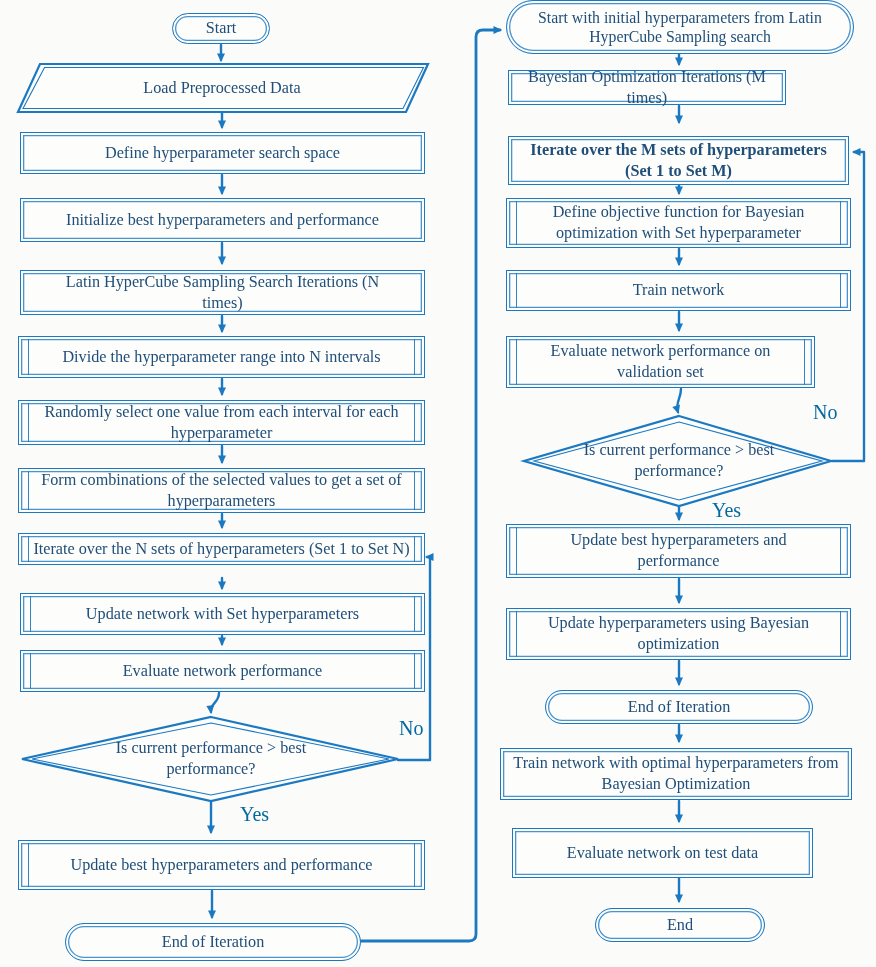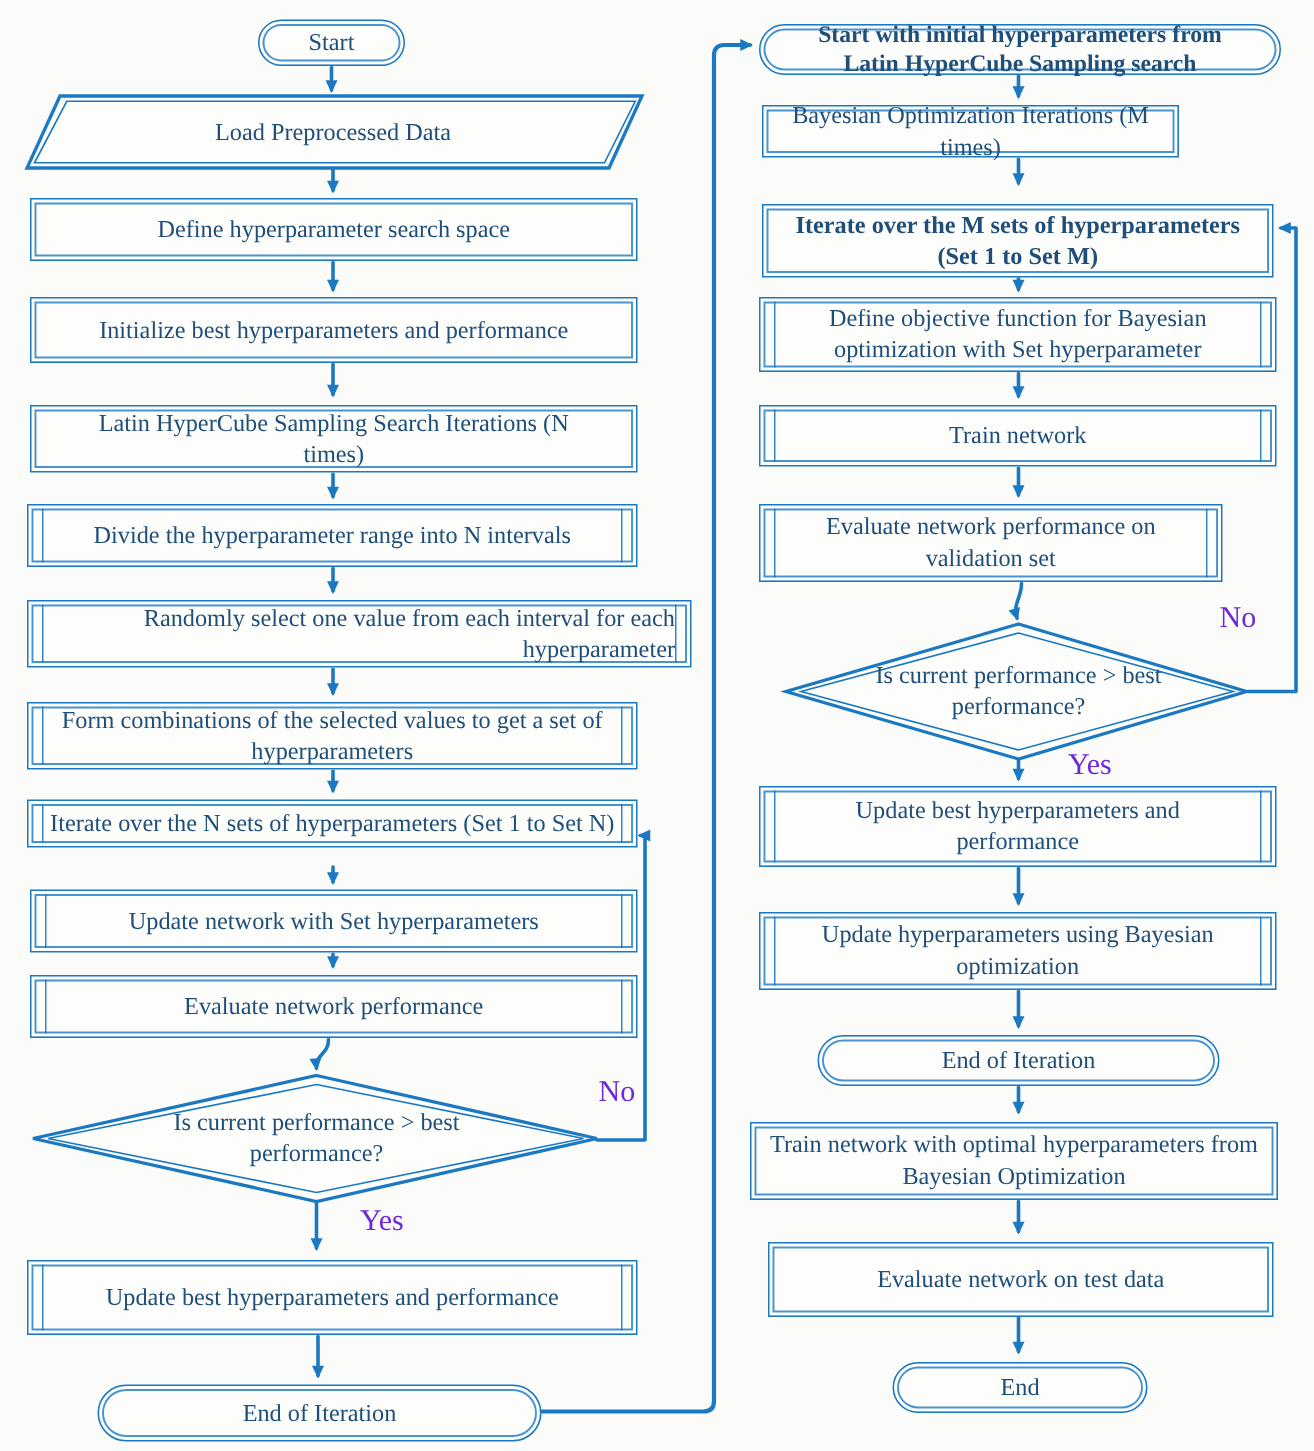--- a/index.html
+++ b/index.html
@@ -22,21 +22,21 @@
     padding:0 10px;
   }
   .stadium{border-radius:999px;}
   .plain{background:transparent;border:none;box-shadow:none;padding:0;}
   .predef .bar{
     position:absolute;top:2px;bottom:2px;width:0;
     border-left:1.5px solid rgba(27,121,194,.9);
   }
   .predef .bar.left{left:9px;}
   .predef .bar.right{right:9px;}
-  .lbl{position:absolute;z-index:2;font-size:20px;color:#6d28d9;}
+  .lbl{position:absolute;z-index:2;font-size:20px;color:#0369a1;}
   .pad-lg{padding:0 26px;align-items:center;}
   .r-start{font-size:15.8px;line-height:1.22;padding:0 24px;}
   .pad-xl{padding:0 42px;}
 </style>
 </head>
 <body>
 
 <div class="stage">
 
   <svg class="underlay" width="876" height="967" viewBox="0 0 876 967">
@@ -109,21 +109,21 @@
   <div class="node pad-lg" style="left:20px;top:270px;width:405px;height:45px;">
     <span>Latin HyperCube Sampling Search Iterations (N times)</span>
   </div>
 
   <div class="node predef" style="left:18px;top:336px;width:407px;height:42px;">
     <div class="bar left"></div>
     <div class="bar right"></div>
     <span>Divide the hyperparameter range into N intervals</span>
   </div>
 
-  <div class="node predef" style="left:18px;top:400px;width:443px;height:45px;text-align:right;">
+  <div class="node predef" style="left:18px;top:400px;width:407px;height:45px;">
     <div class="bar left"></div>
     <div class="bar right"></div>
     <span>Randomly select one value from each interval for each hyperparameter</span>
   </div>
 
   <div class="node predef" style="left:18px;top:468px;width:407px;height:45px;">
     <div class="bar left"></div>
     <div class="bar right"></div>
     <span>Form combinations of the selected values to get a set of hyperparameters</span>
   </div>
@@ -156,21 +156,21 @@
     <span>Update best hyperparameters and performance</span>
   </div>
 
   <div class="node stadium" style="left:65px;top:923px;width:296px;height:38px;">
     <span>End of Iteration</span>
   </div>
 
   <div class="lbl" style="left:399px;top:717px;">No</div>
   <div class="lbl" style="left:240px;top:803px;">Yes</div>
 
-  <div class="node stadium r-start" style="left:506px;top:16px;width:348px;height:34px;font-weight:bold;">
+  <div class="node stadium r-start" style="left:506px;top:0;width:348px;height:54px;">
     <span>Start with initial hyperparameters from Latin HyperCube Sampling search</span>
   </div>
 
   <div class="node" style="left:508px;top:70px;width:278px;height:35px;">
     <span>Bayesian Optimization Iterations (M times)</span>
   </div>
 
   <div class="node" style="left:508px;top:136px;width:341px;height:49px;font-weight:bold;">
     <span>Iterate over the M sets of hyperparameters (Set 1 to Set M)</span>
   </div>
@@ -210,21 +210,21 @@
   </div>
 
   <div class="node stadium" style="left:545px;top:690px;width:268px;height:34px;">
     <span>End of Iteration</span>
   </div>
 
   <div class="node" style="left:500px;top:748px;width:352px;height:52px;">
     <span>Train network with optimal hyperparameters from Bayesian Optimization</span>
   </div>
 
-  <div class="node" style="left:512px;top:828px;width:337px;height:50px;">
+  <div class="node" style="left:512px;top:828px;width:301px;height:50px;">
     <span>Evaluate network on test data</span>
   </div>
 
   <div class="node stadium" style="left:595px;top:908px;width:170px;height:34px;">
     <span>End</span>
   </div>
 
   <div class="lbl" style="left:813px;top:401px;">No</div>
   <div class="lbl" style="left:712px;top:499px;">Yes</div>
 

